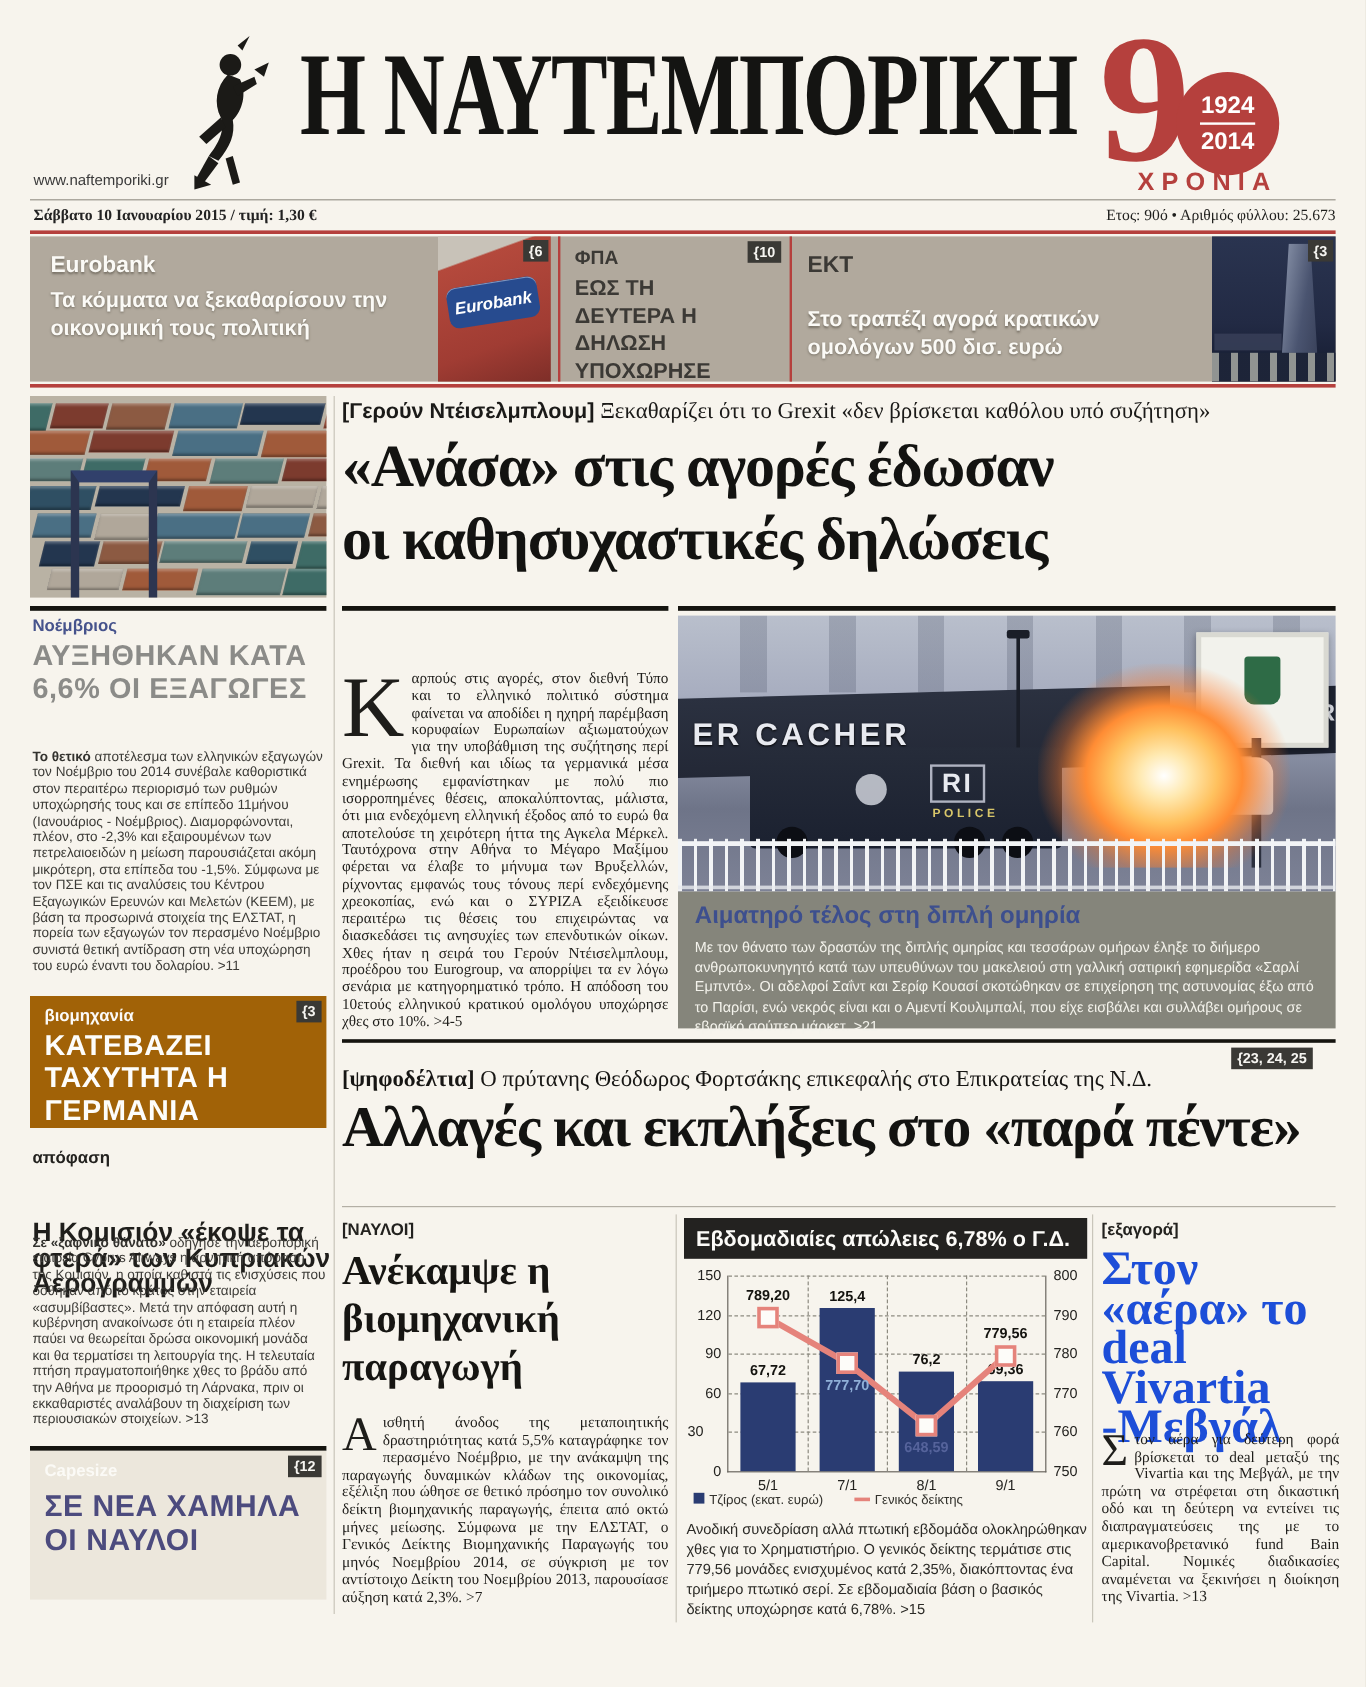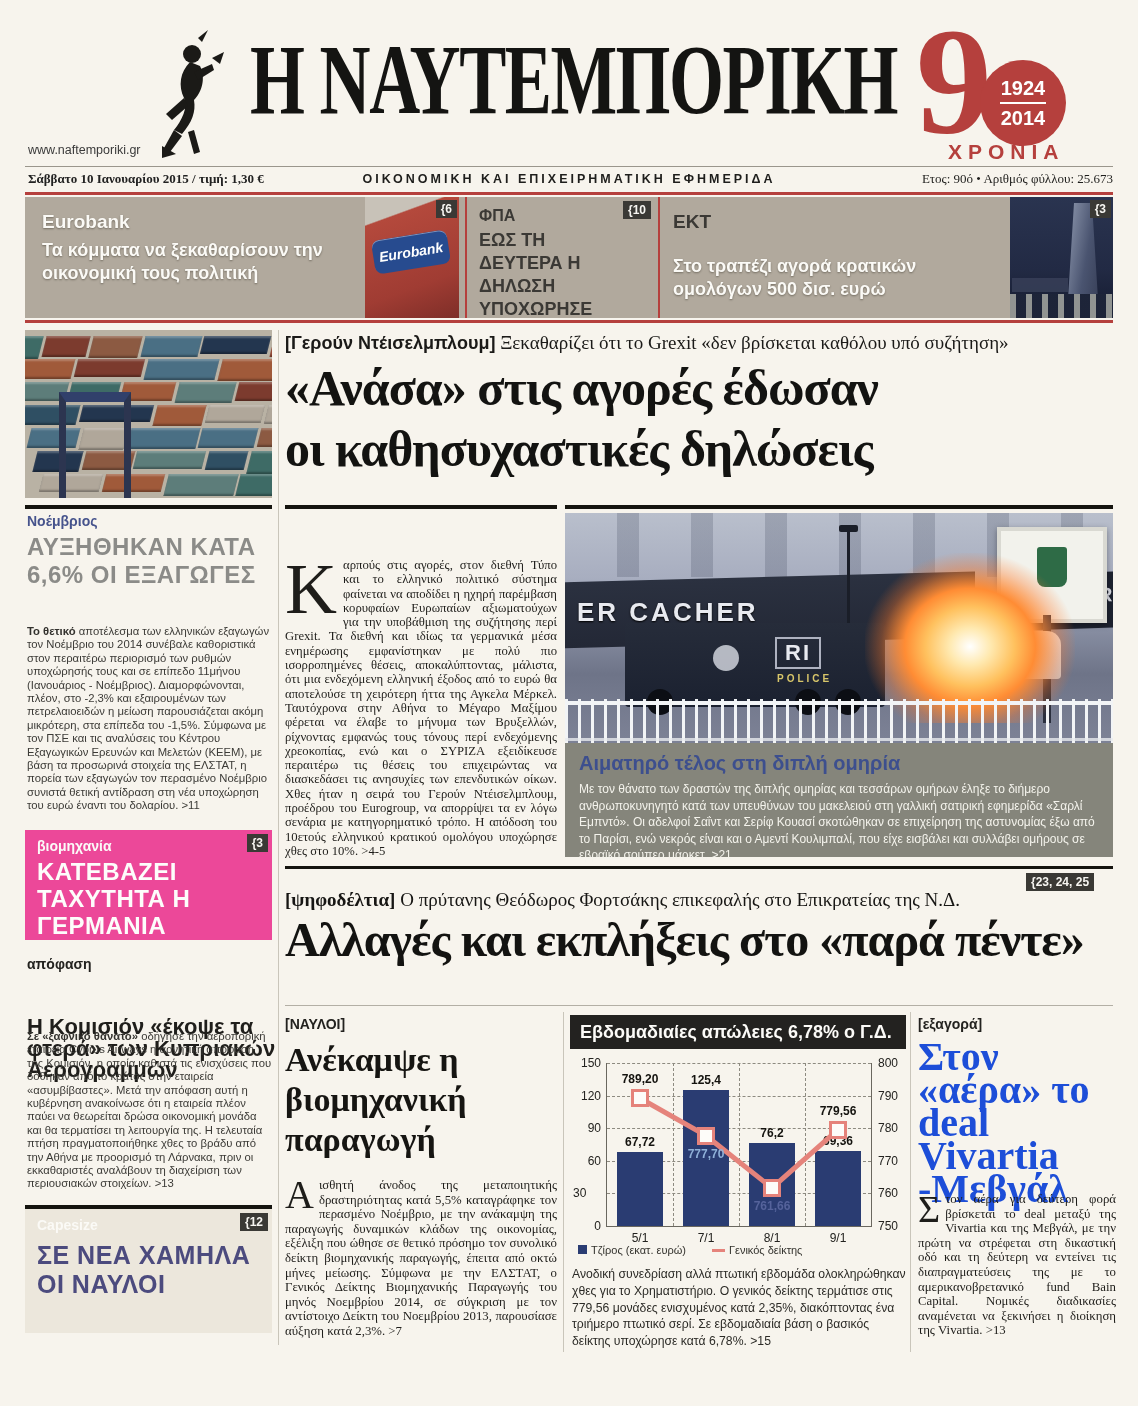--- a/index.html
+++ b/index.html
@@ -49,21 +49,21 @@
     background:repeating-linear-gradient(90deg,rgba(240,240,220,.55) 0 6px,rgba(30,38,60,.1) 6px 16px),#1d2438;}
 
   
   .blackbar{height:4px;background:#15140f;}
   #container-photo{left:25px;top:330px;width:247px;height:168px;overflow:hidden;background:#b9b2a4;}
   .kicker-blue{color:#46538c;font-weight:bold;font-size:14px;}
   .kicker-black{color:#23221f;font-weight:bold;font-size:14px;}
   #exports-headline{color:#8b8b88;font-weight:bold;font-size:24px;line-height:28px;letter-spacing:.5px;}
   .small-body{font-size:11.3px;line-height:13.4px;color:#3c3b37;}
   .small-body b{color:#33322e;}
-  #germany-box{left:25px;top:830px;width:247px;height:110px;background:#ec4899;}
+  #germany-box{left:25px;top:830px;width:247px;height:110px;background:#a16207;}
   #germany-box .kicker{position:absolute;left:12px;top:8px;color:#fbfaf8;font-size:14px;font-weight:bold;}
   #germany-headline{position:absolute;left:12px;top:28px;color:#fdfdfb;font-size:24px;line-height:27px;font-weight:bold;letter-spacing:.5px;}
   #cyprus-headline{font-size:22px;line-height:21.5px;font-weight:bold;color:#1f1e1b;margin-top:40px;}
   #freight-box{left:25px;top:1209px;width:247px;height:124px;background:#ece7dc;}
   #freight-box .kicker{position:absolute;left:12px;top:8px;color:#fbfaf6;font-size:14px;font-weight:bold;}
   #freight-headline{position:absolute;left:12px;top:32px;color:#4c4b7e;font-size:25px;line-height:29px;font-weight:bold;letter-spacing:.5px;}
 
   
   .lead-kicker{font-size:19px;color:#1b1a18;}
   .lead-kicker b{font-family:"Liberation Sans",sans-serif;font-size:18px;}
@@ -160,21 +160,20 @@
   <div class="abs serif" id="nine">9</div>
   <div class="abs" id="years-circle">
     <span class="yr" style="margin-top:18px;">1924</span>
     <span class="sep"></span>
     <span class="yr">2014</span>
   </div>
   <div class="abs" id="xronia">ΧΡΟΝΙΑ</div>
 
   <div class="abs" id="mast-rule"></div>
   <div class="abs serif" id="dateline-left">Σάββατο 10 Ιανουαρίου 2015 / τιμή: 1,30 €</div>
-  <div class="abs" id="dateline-center">ΟΙΚΟΝΟΜΙΚΗ ΚΑΙ ΕΠΙΧΕΙΡΗΜΑΤΙΚΗ ΕΦΗΜΕΡΙΔΑ</div>
   <div class="abs serif" id="dateline-right">Ετος: 90ό • Αριθμός φύλλου: 25.673</div>
 
   <div class="abs redrule" style="top:192px;"></div>
 
   <div class="abs" id="top-strip">
 
     <div class="abs" style="left:17px;top:14px;width:320px;">
       <div class="strip-kicker-light">Eurobank</div>
       <div class="strip-title-light" style="margin-top:6px;">Τα κόμματα να ξεκαθαρίσουν την οικονομική τους πολιτική</div>
     </div>
@@ -365,21 +364,21 @@
       <div class="bar" style="left: 208px; width: 46px; height: 75.3712px; background: rgb(42, 60, 114);"></div>
       <div class="bar-label" style="left: 198px; width: 66px; top: 70.6288px;">69,36</div>
       <svg width="264" height="163" style="position: absolute; left: 0px; top: 0px; overflow: visible;">
         <polyline points="33,35.207999999999856 99,72.69799999999985 165,124.9884000000001 231,66.63440000000017" fill="none" stroke="#e5837b" stroke-width="5"></polyline>
       </svg>
       <div class="marker" style="left: 24px; top: 26.208px;"></div>
       <div class="line-label" style="left: 3px; width: 60px; top: 9.208px; color: rgb(20, 19, 15);">789,20</div>
       <div class="marker" style="left: 90px; top: 63.698px;"></div>
       <div class="line-label" style="left: 69px; width: 60px; top: 83.698px; color: rgb(143, 176, 216);">777,70</div>
       <div class="marker" style="left: 156px; top: 115.988px;"></div>
-      <div class="line-label" style="left: 135px; width: 60px; top: 135.988px; color: rgb(85, 99, 155);">761,66</div>
+      <div class="line-label" style="left: 135px; width: 60px; top: 135.988px; color: rgb(85, 99, 155);">648,59</div>
       <div class="marker" style="left: 222px; top: 57.6344px;"></div>
       <div class="line-label" style="left: 201px; width: 60px; top: 40.6344px; color: rgb(20, 19, 15);">779,56</div>
       <div class="cat-label" style="left: 0px; width: 66px;">5/1</div>
       <div class="cat-label" style="left: 66px; width: 66px;">7/1</div>
       <div class="cat-label" style="left: 132px; width: 66px;">8/1</div>
       <div class="cat-label" style="left: 198px; width: 66px;">9/1</div>
     </div>
   <div class="abs" id="chart-legend">
     <span class="legend-sq"></span><span>Τζίρος (εκατ. ευρώ)</span><span class="legend-dash"></span><span>Γενικός δείκτης</span>
   </div>

